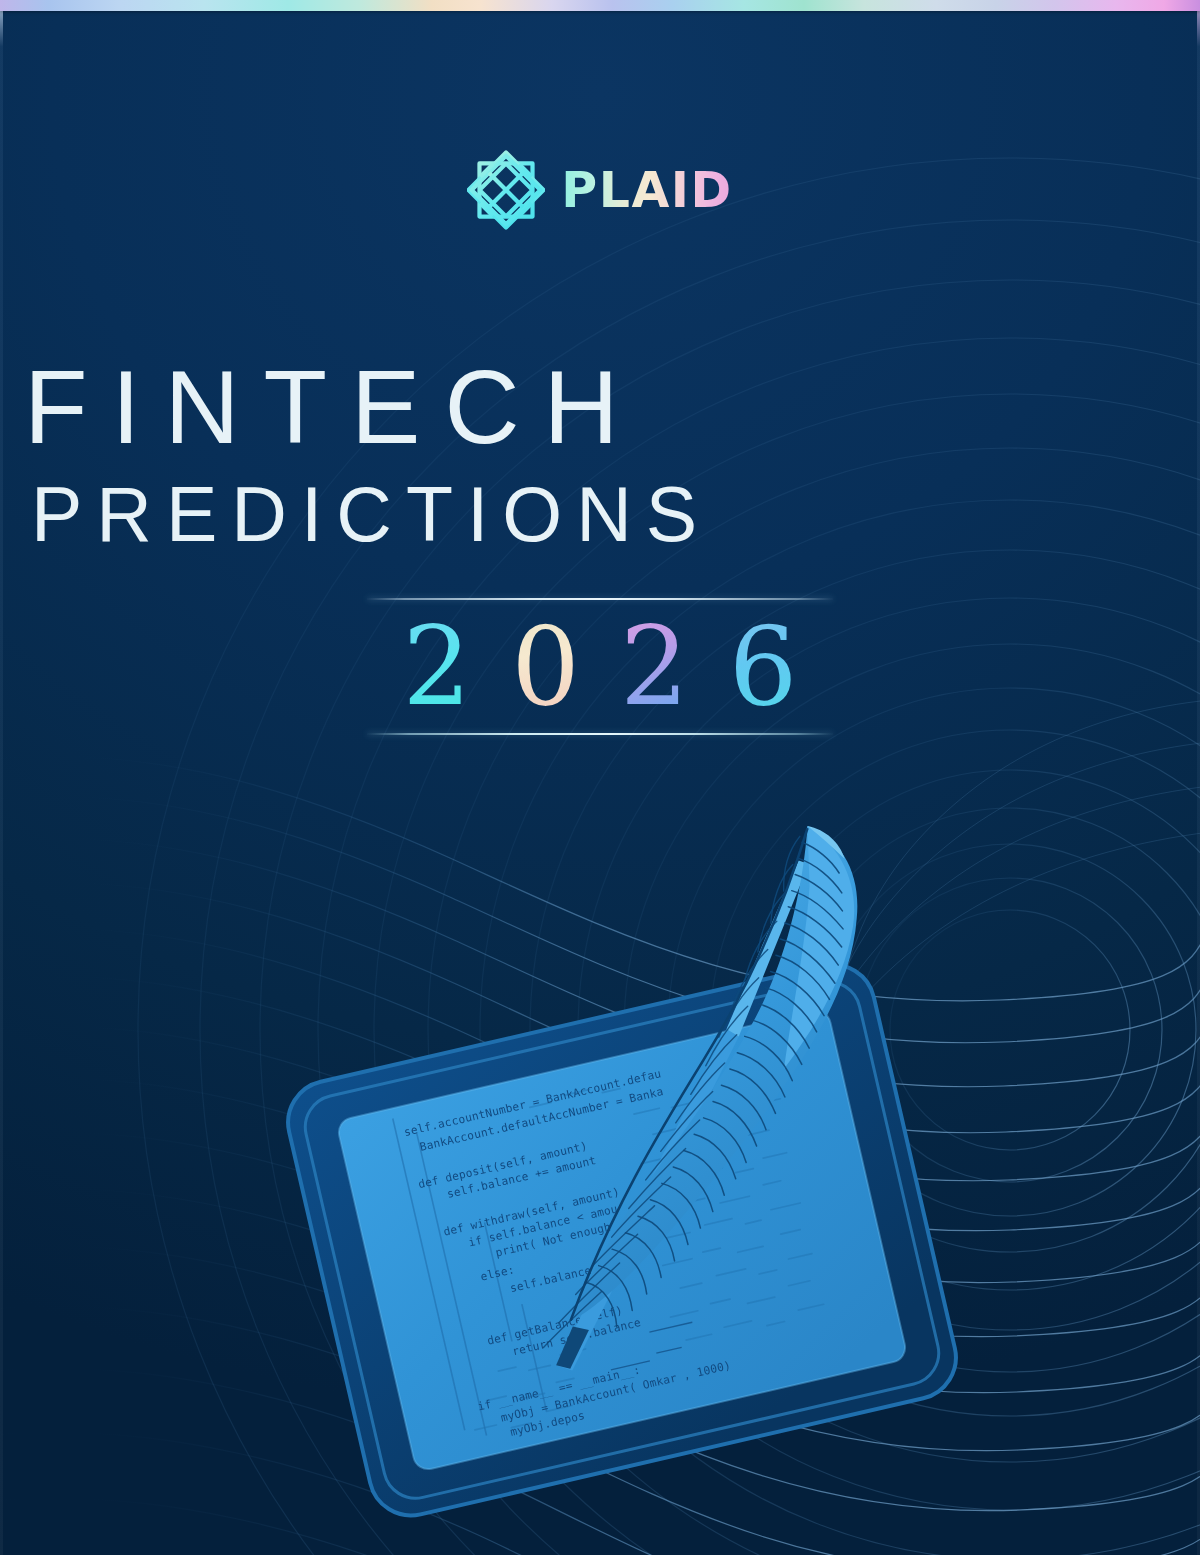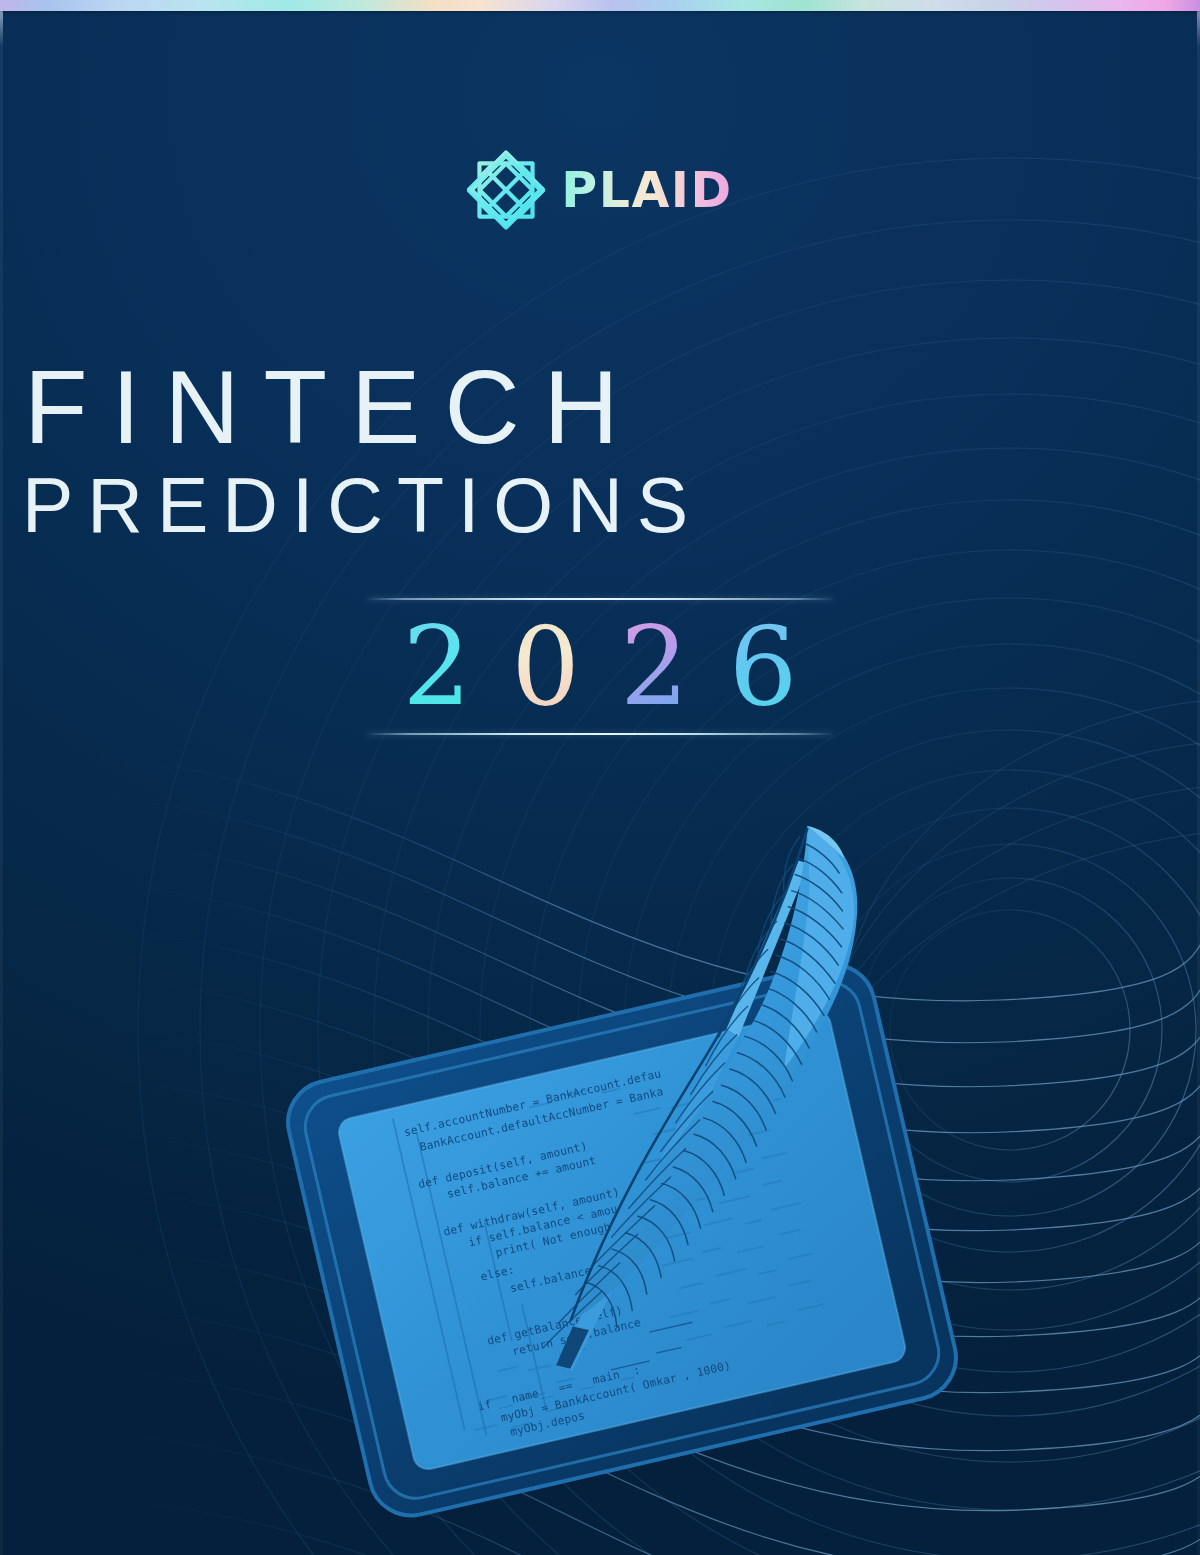--- a/index.html
+++ b/index.html
@@ -53,21 +53,21 @@
   .titleblock{position:absolute;left:0;right:0;top:355px;z-index:30;}
   .t-fintech{
     font-family:"Liberation Sans", sans-serif;
     font-size:104px;font-weight:300;letter-spacing:24px;
     color:#e7f2f7;line-height:1;margin:0 0 6px 0;
     text-indent:24px;
   }
   .t-predictions{
     font-family:"Liberation Sans", sans-serif;
     font-size:77px;font-weight:300;letter-spacing:14px;
-    color:#e7f2f7;line-height:1;margin:8px;
+    color:#e7f2f7;line-height:1;margin:17px;
     text-indent:14px;
   }
 
   
   .yearblock{position:absolute;left:0;right:0;top:598px;z-index:30;display:flex;flex-direction:column;align-items:center;}
   .rule{
     width:466px;height:2px;
     background:linear-gradient(90deg,rgba(180,215,235,.05) 0%,rgba(205,230,245,.55) 8%,rgba(226,243,250,.95) 35%,#eaf6fb 50%,rgba(226,243,250,.92) 66%,rgba(200,228,243,.5) 92%,rgba(180,215,235,.05) 100%);
     box-shadow:0 0 6px rgba(160,215,240,.30);
   }

